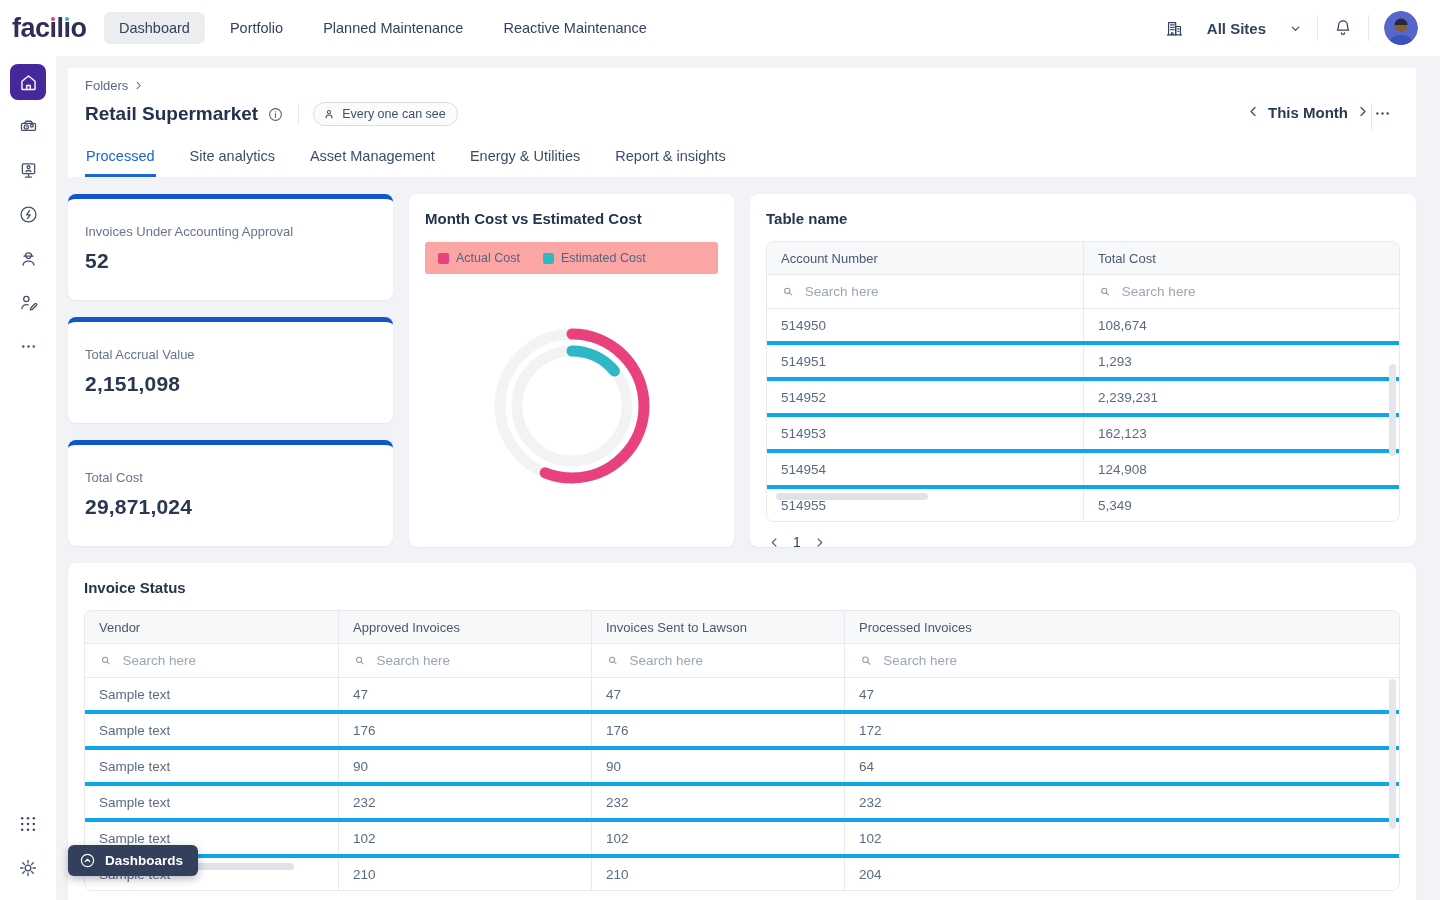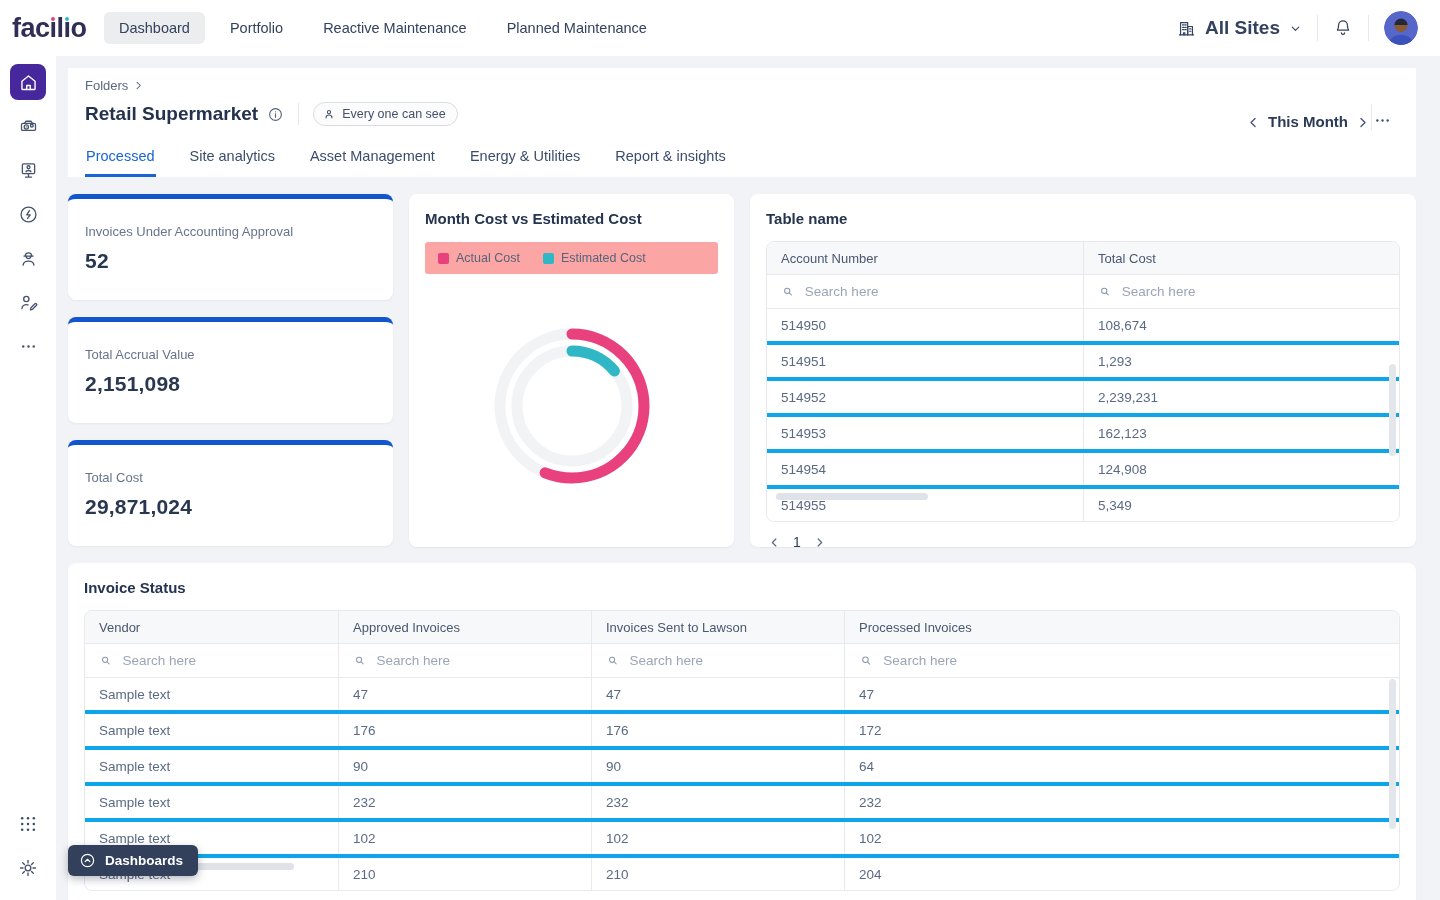--- a/index.html
+++ b/index.html
@@ -16,42 +16,42 @@
   .navbar{position:fixed; top:0; left:0; right:0; height:56px; background:#fff; display:flex; align-items:center; z-index:30;}
   .logo{padding-left:12px; width:96px; font-size:27px; font-weight:bold; color:#302D56; letter-spacing:-0.5px; cursor:pointer;}
   .logo .ichar{display:inline-block; position:relative;}
   .logo .ichar::after{content:''; position:absolute; width:4.6px; height:4.6px; border-radius:50%; left:50%; margin-left:-2.3px; top:4px;}
   .logo .ichar.pink::after{background:#E9407E;}
   .logo .ichar.teal::after{background:#2FB7C6;}
   .nav-items{display:flex; align-items:center; gap:10px; margin-left:8px;}
   .nav-item{padding:8px 15px; border-radius:6px; font-size:14.5px; color:#33425E; cursor:pointer; white-space:nowrap;}
   .nav-item.active{background:#ECEDEF;}
   .nav-right{margin-left:auto; display:flex; align-items:center; gap:15px; padding-right:22px;}
-  .site-selector{display:flex; align-items:center; gap:9px; font-size:19px; font-weight:bold; color:#33425E; cursor:pointer;}
+  .site-selector{display:flex; align-items:center; gap:23px; font-size:15px; font-weight:bold; color:#33425E; cursor:pointer;}
   .vdiv{width:1px; height:26px; background:#E6E8EC;}
   .icon-btn{cursor:pointer; display:flex; align-items:center;}
   .avatar{width:34px; height:34px; border-radius:50%; overflow:hidden; cursor:pointer;}
 
   
   .sidebar{position:fixed; left:0; top:56px; bottom:0; width:56px; background:#fff; display:flex; flex-direction:column; align-items:center; padding:8px 0 14px; z-index:25;}
   .side-item{width:36px; height:36px; border-radius:8px; display:flex; align-items:center; justify-content:center; margin-bottom:8px; cursor:pointer;}
   .side-item.active{background:#46289C;}
   .side-bottom{margin-top:auto; display:flex; flex-direction:column; align-items:center;}
 
   
   .main{position:absolute; left:56px; top:56px; right:0; bottom:0; background:#F2F3F6; padding:12px 24px 0 12px;}
 
   .header-panel{background:#fff; height:109px; padding:10px 24px 0 17px; position:relative;}
   .breadcrumb{display:flex; align-items:center; gap:5px; font-size:13px; color:#5A6880; cursor:pointer; width:max-content;}
   .title-row{display:flex; align-items:center; margin-top:9px;}
   .page-title{font-size:19px; font-weight:bold; color:#24324D;}
   .title-info{margin-left:9px; cursor:pointer;}
   .title-div{width:1px; height:22px; background:#E6E8EC; margin:0 14px;}
   .vis-badge{display:flex; align-items:center; gap:6px; border:1px solid #D9DDE3; border-radius:14px; padding:4px 11px 4px 8px; font-size:12.5px; color:#42506A; background:#FCFCFD;}
-  .header-right{position:absolute; right:24px; top:36px; display:flex; align-items:flex-end; gap:1px;}
+  .header-right{position:absolute; right:24px; top:36px; display:flex; align-items:flex-start; gap:1px;}
   .period-label{font-size:15px; font-weight:bold; color:#2A3A57; margin:0 6px;}
   .tabs-row{position:absolute; left:17px; bottom:0; display:flex; gap:33px;}
   .tab{padding:10px 1px; font-size:14.5px; color:#3C4D6B; cursor:pointer; border-bottom:3px solid transparent;}
   .tab.active{color:#1766D3; border-bottom-color:#1766D3;}
 
   .content-row{display:flex; gap:16px; margin-top:17px;}
   .kpi-col{width:325px; display:flex; flex-direction:column; gap:17px;}
   .kpi-card{background:#fff; border-radius:8px; border-top:5px solid #1256CE; height:106px; padding:25px 17px 0; box-shadow:0 1px 2px rgba(20,30,60,.06);}
   .kpi-label{font-size:13px; color:#67748C;}
   .kpi-value{font-size:21px; font-weight:bold; color:#293850; margin-top:10px; letter-spacing:.2px;}
@@ -92,23 +92,23 @@
 <body>
 
 <div class="navbar">
   <div class="logo" id="logo">fac<span class="ichar pink">ı</span>l<span class="ichar teal">ı</span>o</div>
   <div class="nav-items">
 
       <div class="nav-item active">Dashboard</div>
 
       <div class="nav-item">Portfolio</div>
 
+      <div class="nav-item">Planned Maintenance</div>
+
       <div class="nav-item">Reactive Maintenance</div>
-
-      <div class="nav-item">Planned Maintenance</div>
     </div>
   <div class="nav-right">
     <div class="site-selector">
       <span>
         <svg width="19" height="19" viewBox="0 0 24 24" fill="none" stroke="#33425E" stroke-width="1.5" stroke-linecap="round" stroke-linejoin="round">
           <path d="M4.5 20V4.5h9V20"></path>
             <path d="M13.5 20V9.5h6V20"></path>
             <path d="M3 20h18"></path>
           <path d="M7 7.5h1.6M10 7.5h1.6M7 10.5h1.6M10 10.5h1.6M7 13.5h1.6M10 13.5h1.6M16 12.5h1.6M16 15.5h1.6"></path>
           <path d="M8.2 20v-2.6h1.8V20"></path>

